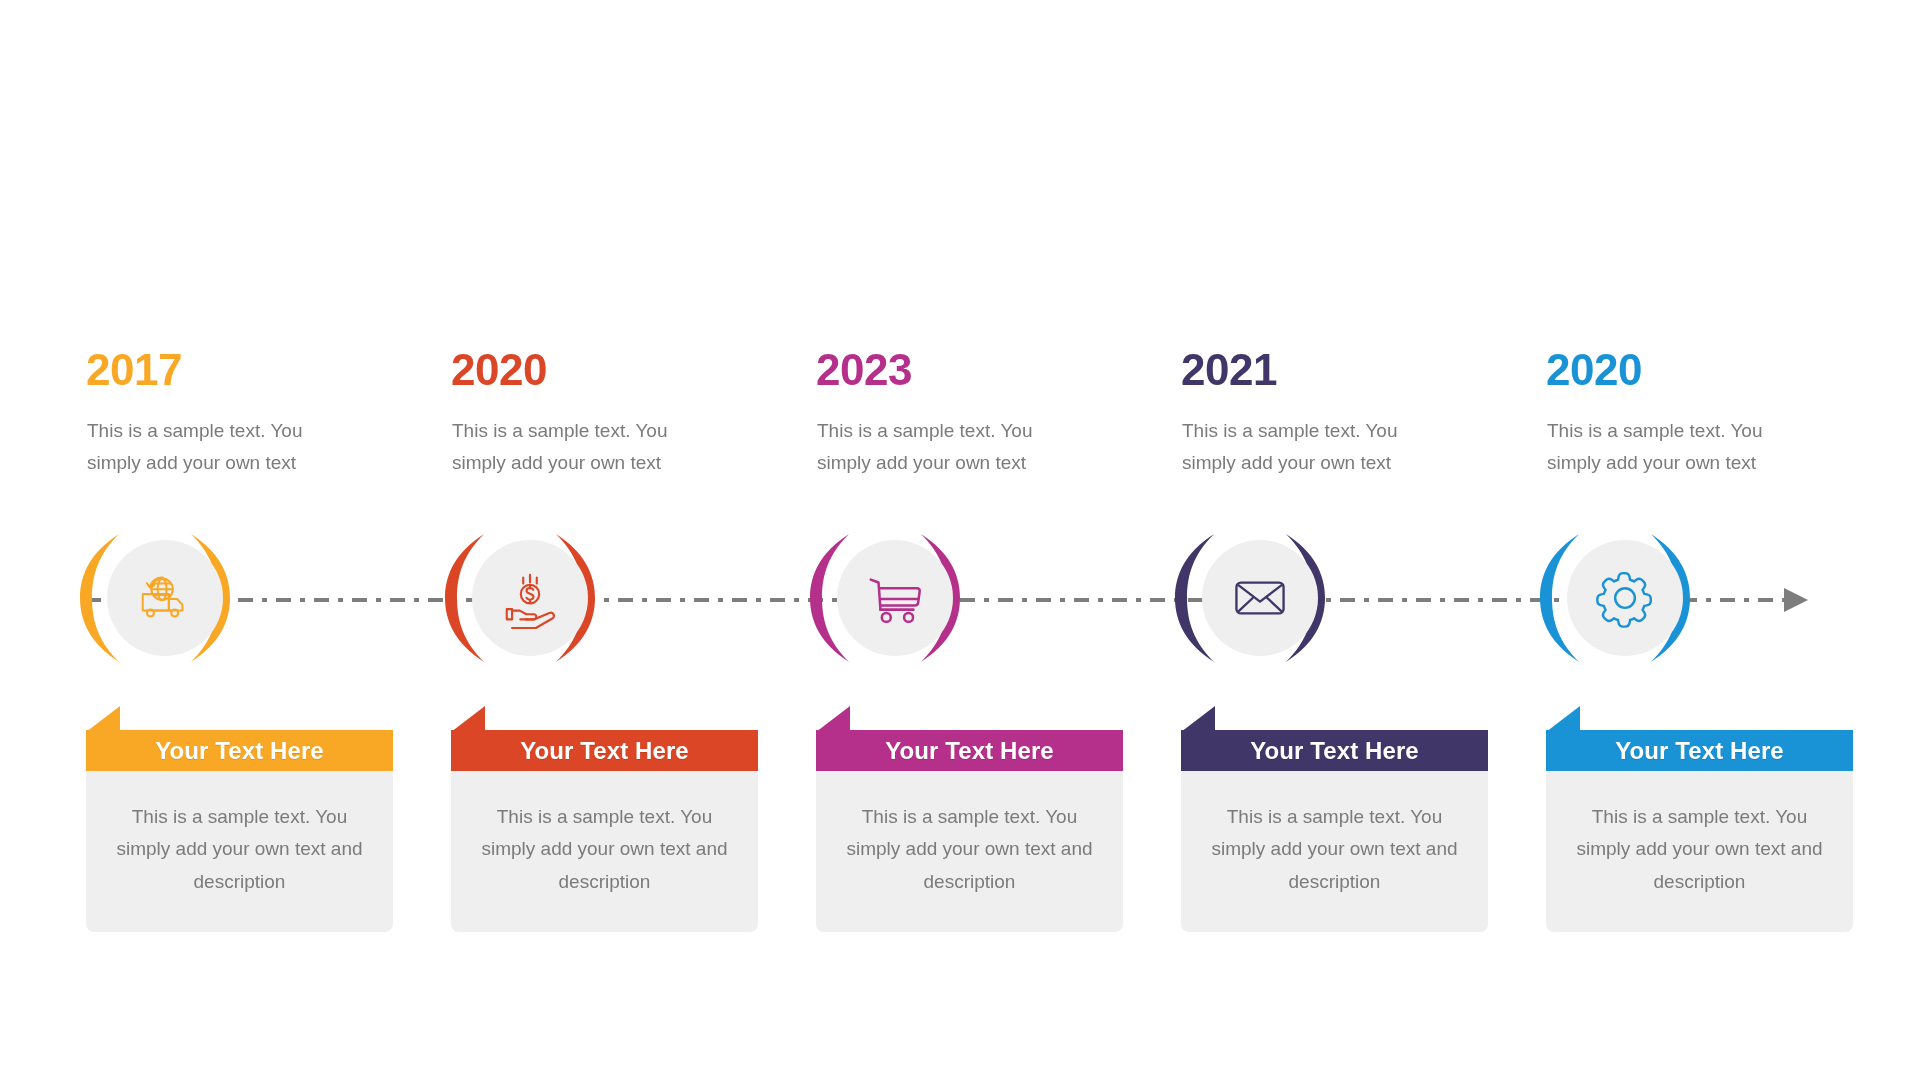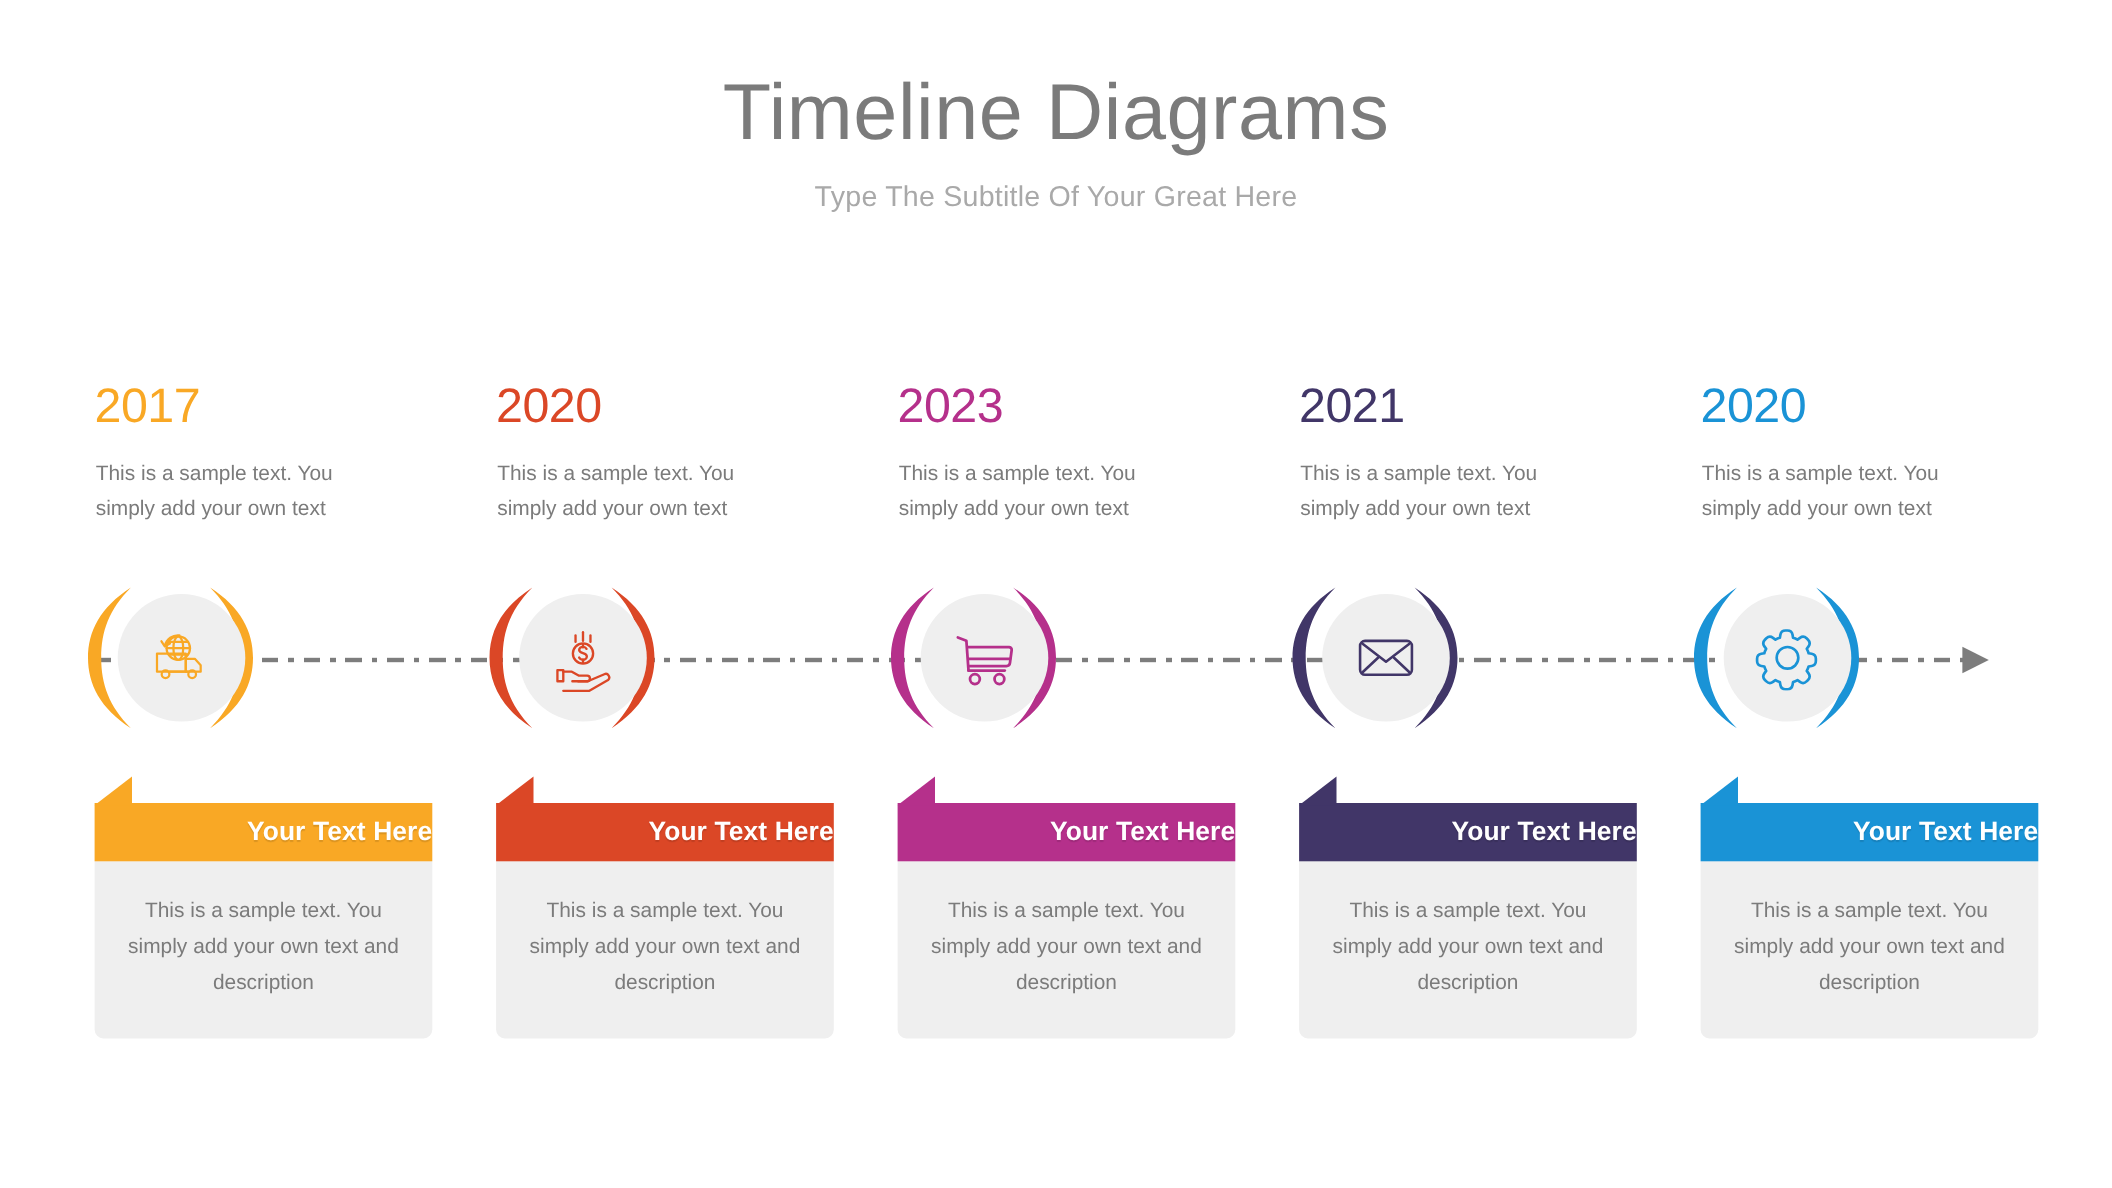--- a/index.html
+++ b/index.html
@@ -81,21 +81,21 @@
     top: 0;
     width: 310px;
   }
 
   
   .year {
     position: absolute;
     top: 348px;
     left: 0;
     font-size: 44px;
-    font-weight: normal;
+    font-weight: bold;
     letter-spacing: -0.5px;
     line-height: 1;
   }
   .year-desc {
     position: absolute;
     top: 415px;
     left: 1px;
     width: 268px;
     font-size: 19px;
     line-height: 1.68;
@@ -142,24 +142,24 @@
     position: absolute;
     left: 0;
     top: -24px;
     width: 0;
     height: 0;
     border-left: 34px solid transparent;
     border-bottom: 26px solid transparent;
   }
   .card-head {
     position: relative;
-    height: 53px;
+    height: 41px;
     display: flex;
     align-items: center;
-    justify-content: flex-end;
+    justify-content: center;
   }
   .card-head span {
     font-size: 24px;
     font-weight: bold;
     color: #ffffff;
     letter-spacing: 0.1px;
     text-shadow: 0 1px 1px rgba(0,0,0,0.12);
   }
   .card-body {
     background: #efefef;
@@ -170,24 +170,20 @@
     line-height: 1.7;
     color: #7b7b7b;
     min-height: 133px;
   }
 </style>
 </head>
 <body>
 
 <div class="slide">
 
-  <div class="header">
-    <div class="title">Timeline Diagrams</div>
-    <div class="subtitle">Type The Subtitle Of Your Great Here</div>
-  </div>
 
   <div class="axis">
     <div class="axis-line"></div>
     <div class="axis-arrow"></div>
   </div>
 
   <div id="columns">
       <div class="col" style="left: 86px;">
     <div class="year" style="color:#f9a825">2017</div>
 

